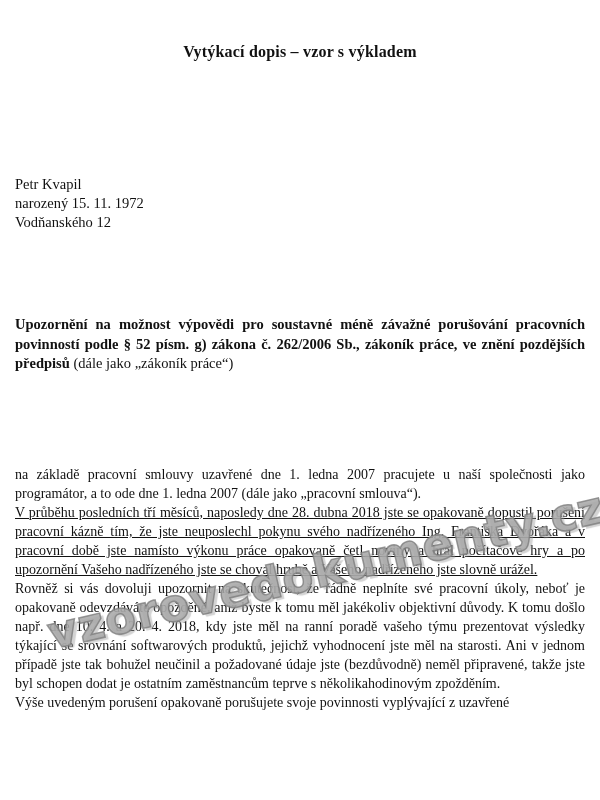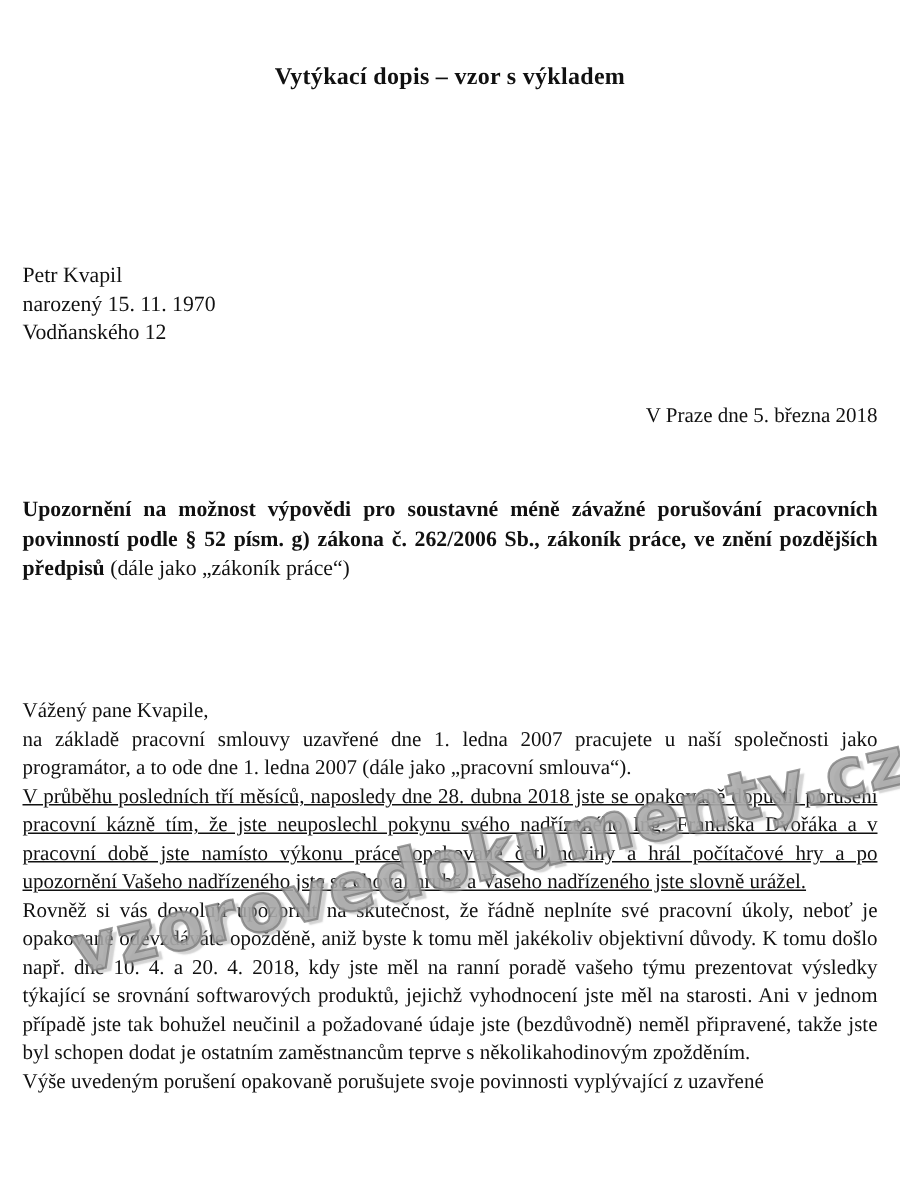--- a/index.html
+++ b/index.html
@@ -28,21 +28,21 @@
     font-size: 14.5px;
     line-height: 19px;
   }
   .dateline {
     position: absolute;
     top: 246px; right: 15px;
     font-size: 14px;
   }
   .subject-block {
     position: absolute;
-    top: 307px; left: 15px; right: 15px;
+    top: 291px; left: 15px; right: 15px;
     font-size: 14.5px;
     line-height: 19.5px;
     text-align: justify;
   }
   .subject-bold { font-weight: bold; }
   .subject-normal { font-weight: normal; }
   .body-block {
     position: absolute;
     top: 441px; left: 15px; right: 15px;
     font-size: 14px;
@@ -76,32 +76,30 @@
 </style>
 </head>
 <body>
 
 <div class="page">
 
   <div class="doc-title">Vytýkací dopis – vzor s výkladem</div>
 
   <div class="address-block">
     <div>Petr Kvapil</div>
-    <div>narozený 15. 11. 1970</div>
+    <div>narozený 15. 11. 1972</div>
     <div>Vodňanského 12</div>
   </div>
 
-  <div class="dateline">V Praze dne 5. března 2018</div>
 
   <div class="subject-block">
     <span class="subject-bold">Upozornění na možnost výpovědi pro soustavné méně závažné porušování pracovních povinností podle § 52 písm. g) zákona č. 262/2006 Sb., zákoník práce, ve znění pozdějších předpisů</span><span class="subject-normal"> (dále jako „zákoník práce“)</span>
   </div>
 
   <div class="body-block">
-    <p class="salutation">Vážený pane Kvapile,</p>
     <p class="para-1">na základě pracovní smlouvy uzavřené dne 1. ledna 2007 pracujete u naší společnosti jako programátor, a to ode dne 1. ledna 2007 (dále jako „pracovní smlouva“).</p>
     <p class="para-2">V průběhu posledních tří měsíců, naposledy dne 28. dubna 2018 jste se opakovaně dopustil porušení pracovní kázně tím, že jste neuposlechl pokynu svého nadřízeného Ing. Františka Dvořáka a v pracovní době jste namísto výkonu práce opakovaně četl noviny a hrál počítačové hry a po upozornění Vašeho nadřízeného jste se choval hrubě a Vašeho nadřízeného jste slovně urážel.</p>
     <p class="para-3">Rovněž si vás dovoluji upozornit na skutečnost, že řádně neplníte své pracovní úkoly, neboť je opakovaně odevzdáváte opožděně, aniž byste k tomu měl jakékoliv objektivní důvody. K tomu došlo např. dne 10. 4. a 20. 4. 2018, kdy jste měl na ranní poradě vašeho týmu prezentovat výsledky týkající se srovnání softwarových produktů, jejichž vyhodnocení jste měl na starosti. Ani v jednom případě jste tak bohužel neučinil a požadované údaje jste (bezdůvodně) neměl připravené, takže jste byl schopen dodat je ostatním zaměstnancům teprve s několikahodinovým zpožděním.</p>
     <p class="para-4">Výše uvedeným porušení opakovaně porušujete svoje povinnosti vyplývající z uzavřené</p>
   </div>
 
   <div class="watermark">vzorovedokumenty.cz</div>
 
 </div>
 

